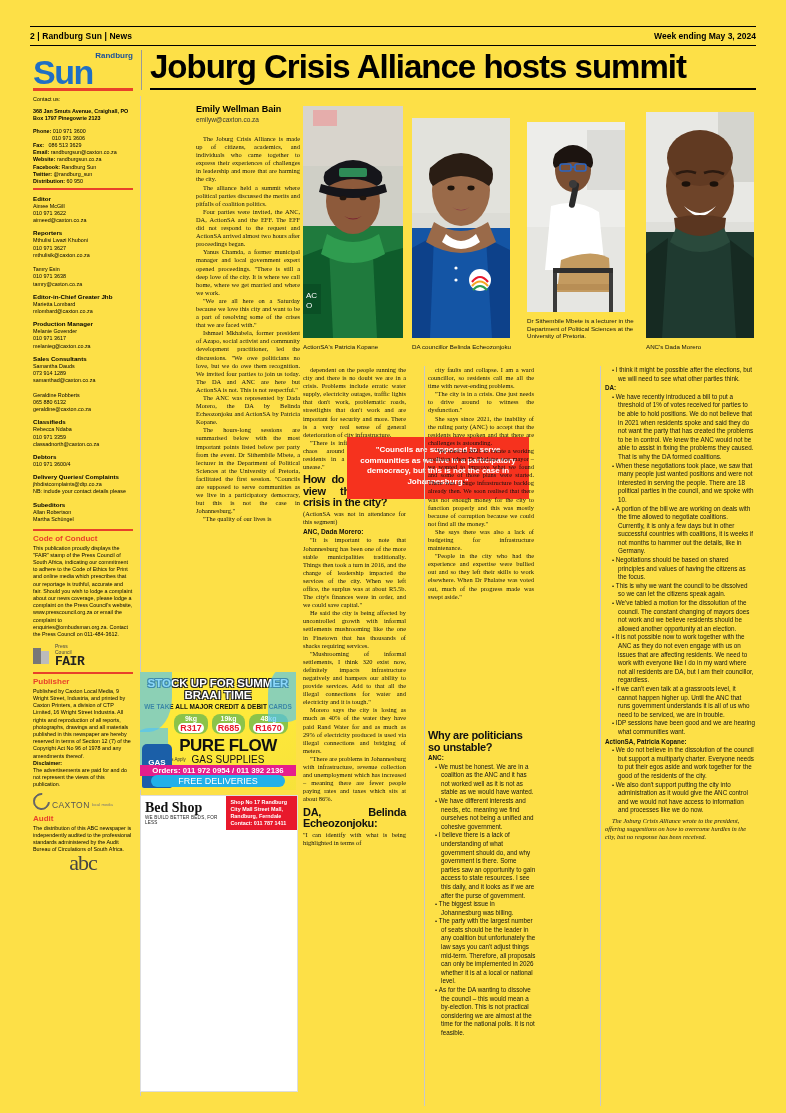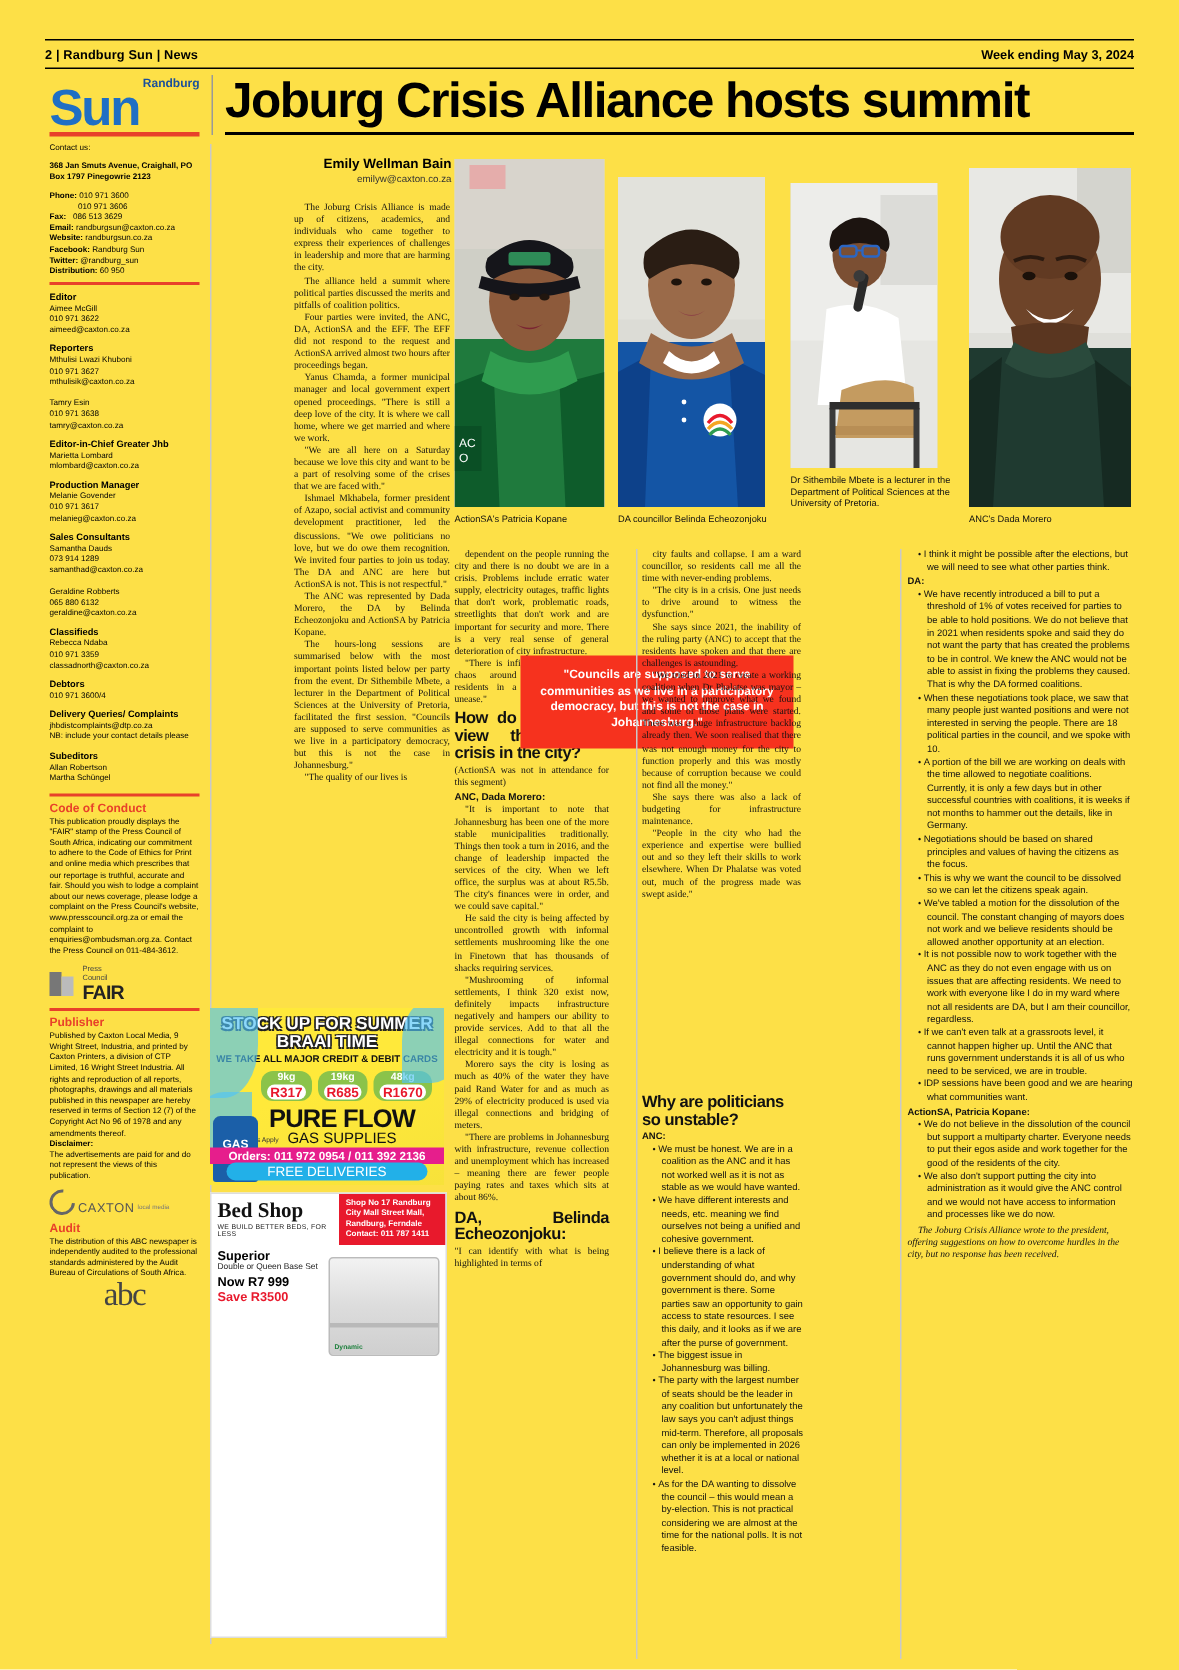--- a/index.html
+++ b/index.html
@@ -34,35 +34,35 @@
   .sb-h{font-weight:bold;font-size:6.2px;line-height:8px;margin-top:5px;}
   .sb-t{font-size:5.4px;line-height:7.2px;}
   .sb-t b{font-weight:bold;}
   .sb-block{margin-bottom:4px;}
   .sb-redhead{color:#e8412a;font-weight:bold;font-size:8px;line-height:9px;margin:2px 0 2px;}
 
   .pc-logo{margin:6px 0 4px 0;display:flex;align-items:center;gap:4px;}
   .pc-mark{width:18px;height:20px;position:relative;}
   .pc-mark i{position:absolute;display:block;background:#666;}
   .pc-txt-small{font-size:5px;line-height:5.5px;color:#444;}
-  .pc-fair{font-size:13px;font-weight:bold;letter-spacing:-.5px;color:#222;line-height:13px;}
+  .pc-fair{font-size:13px;font-weight:bold;letter-spacing:-.5px;color:#222;line-height:13px;font-family:Liberation Mono, monospace;}
 
   .caxton{display:flex;align-items:flex-end;gap:2px;margin:4px 0 2px;}
   .caxton .c-circ{width:13px;height:13px;border:2px solid #666;border-radius:50%;
                   border-right-color:transparent;transform:rotate(-40deg);}
   .caxton .c-name{font-size:8.5px;letter-spacing:.4px;color:#555;}
   .caxton .c-sub{font-size:4.2px;color:#777;margin-bottom:1px;}
   .abc{font-family:"Liberation Serif",serif;font-size:22px;color:#444;text-align:center;
        margin-top:6px;letter-spacing:-1px;}
 
   
   .vrule{position:absolute;width:1px;background:#c9c9c9;}
 
   
-  .byline{position:absolute;left:196px;top:104px;width:105px;text-align:right;}
+  .byline{position:absolute;left:196px;top:104px;width:105px;}
   .byline .name{font-size:9px;font-weight:bold;line-height:11px;}
   .byline .mail{font-size:6.5px;line-height:9px;color:#333;}
 
   .bodycol{position:absolute;font-family:"Liberation Serif",serif;font-size:6.4px;
            line-height:8.1px;text-align:justify;color:#111;}
   .bodycol p{margin:0;text-indent:7px;}
   .bodycol p.noind{text-indent:0;}
 
   .subhead{font-family:"Liberation Sans",sans-serif;font-weight:bold;font-size:11px;
            line-height:11.5px;margin:3px 0 1px;letter-spacing:-.3px;text-indent:0;}
@@ -486,27 +486,16 @@
         <div class="bed-sub">WE BUILD BETTER BEDS, FOR LESS</div>
       </div>
       <div style="background:#e8192c;color:#fff;padding:3px 4px;font-size:5.4px;line-height:7px;font-weight:bold;width:78px;box-sizing:border-box;">
         <div>Shop No 17 Randburg</div>
         <div>City Mall Street Mall,</div>
         <div>Randburg, Ferndale</div>
         <div>Contact: 011 787 1411</div>
       </div>
     </div>
     <div id="bed-items" style="padding:2px 4px;">
-        <div class="bed-item" style="display: flex; align-items: flex-start; gap: 4px; margin-bottom: 4px; position: relative; height: 80px;">
-          <div style="width: 70px;">
-            <div class="bed-name">Superior</div>
-            <div class="bed-size">Double or Queen Base Set</div>
-            <div class="bed-now">Now R7 999</div>
-            <div class="bed-save">Save R3500</div>
-          </div>
-          <div class="mattress" style="width: 72px; height: 64px; margin-top: 6px;">
-            <div class="dynamic" style="left: 3px; bottom: 3px;">Dynamic</div>
-          </div>
-        </div>
       </div>
   </div>
 
 </div>
 
 </body></html>

